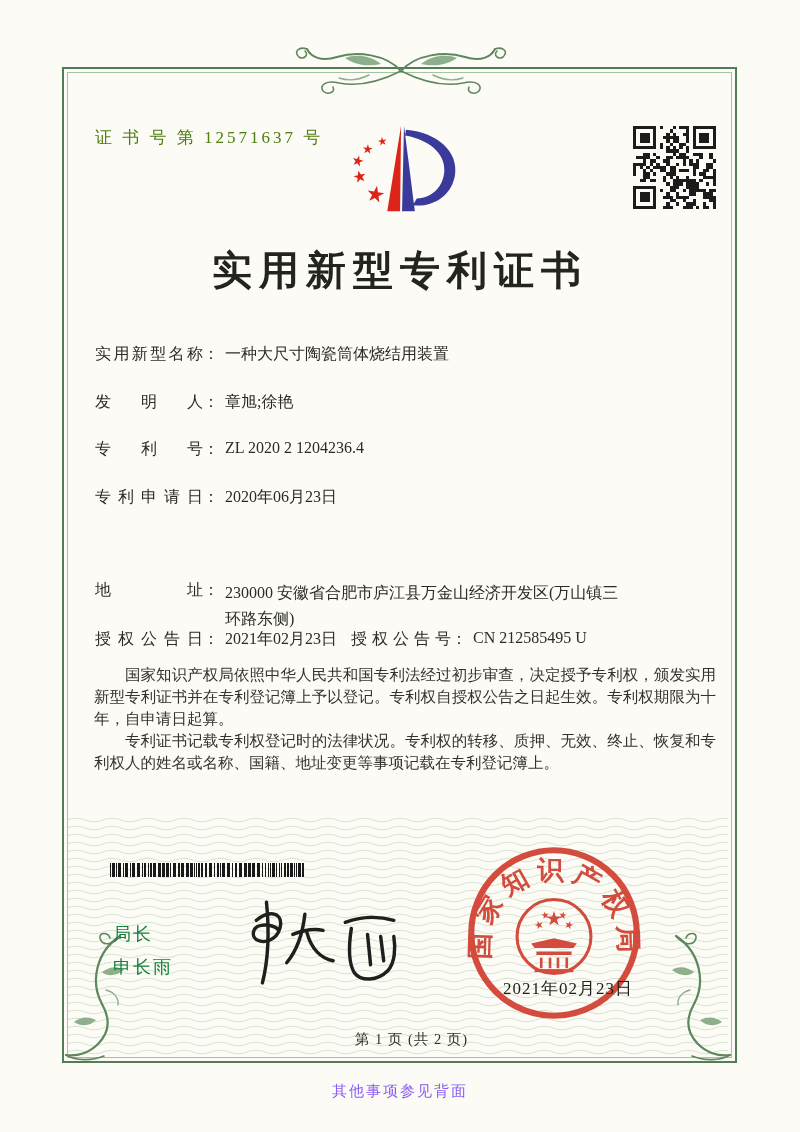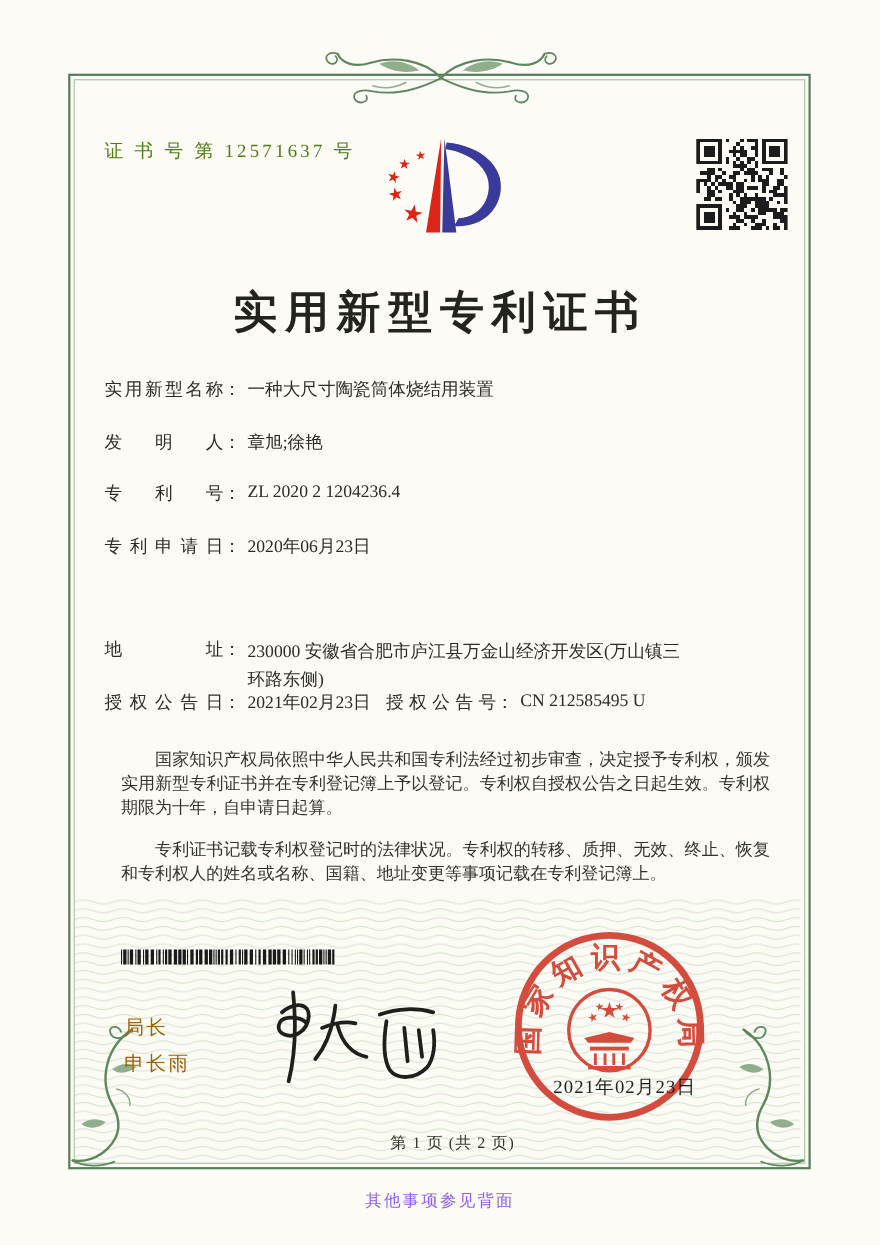--- a/index.html
+++ b/index.html
@@ -12,32 +12,32 @@
   .frame{position:absolute;left:62px;top:67px;width:671px;height:992px;
     border:2.5px solid #557c59;}
   .frame-inner{position:absolute;left:3px;top:3px;right:3px;bottom:3px;
     border:1.5px solid #a8c0a4;}
   
   .waves{position:absolute;left:67px;top:816px;width:661px;height:241px;opacity:.65;}
   .cert-number{position:absolute;left:95px;top:126px;font-size:17px;letter-spacing:3px;color:#4d7c0f;}
   .logo{position:absolute;left:346px;top:120px;width:118px;height:96px;}
   .qr{position:absolute;left:633px;top:126px;width:83px;height:83px;}
   .title{position:absolute;left:0;top:243px;width:800px;text-align:center;
-    font-size:40px;font-weight:600;letter-spacing:7px;color:#23231f;margin-top:13px;}
+    font-size:40px;font-weight:600;letter-spacing:7px;color:#23231f;}
   .frow{position:absolute;left:95px;width:630px;white-space:nowrap;}
   .flabel{display:inline-block;width:108px;text-align:justify;text-align-last:justify;vertical-align:top;}
   .colon{vertical-align:top;}
   .fvalue{margin-left:6px;vertical-align:top;}
   .addr-value{display:inline-block;margin-left:6px;white-space:normal;width:480px;line-height:26px;vertical-align:top;}
   .grant2{position:absolute;left:256px;top:0;}
   .flabel2{display:inline-block;width:100px;text-align:justify;text-align-last:justify;}
   .bodytext{position:absolute;left:94px;top:664px;width:622px;font-size:15.5px;line-height:22px;text-align:justify;color:#33332d;}
-  .bodytext p{margin:16px;text-indent:2em;}
+  .bodytext p{margin:0;text-indent:2em;}
   .barcode{position:absolute;left:110px;top:863px;width:194px;height:14px;}
-  .officer{position:absolute;left:113px;top:918px;font-size:18px;line-height:33px;color:#a16207;letter-spacing:2px;}
+  .officer{position:absolute;left:113px;top:918px;font-size:18px;line-height:33px;color:#15803d;letter-spacing:2px;}
   .signature{position:absolute;left:226px;top:892px;width:182px;height:96px;}
   .seal{position:absolute;left:466px;top:845px;width:176px;height:176px;opacity:.9;}
   .seal-date{position:absolute;left:482px;top:977px;width:172px;text-align:center;
     font-size:17px;letter-spacing:1px;color:#1e1e1c;z-index:5;}
   .page-num{position:absolute;left:76px;top:1030px;width:671px;text-align:center;font-size:14.5px;color:#33332d;letter-spacing:1px;}
   .back-note{position:absolute;left:0;top:1082px;width:800px;text-align:center;font-size:15px;color:#8b5cf6;letter-spacing:2px;}
   .flourish-top{position:absolute;left:287px;top:44px;width:228px;height:52px;}
   .corner{position:absolute;width:74px;height:130px;}
   .corner-left{left:56px;top:932px;}
   .corner-right{left:666px;top:932px;transform:scaleX(-1);}

